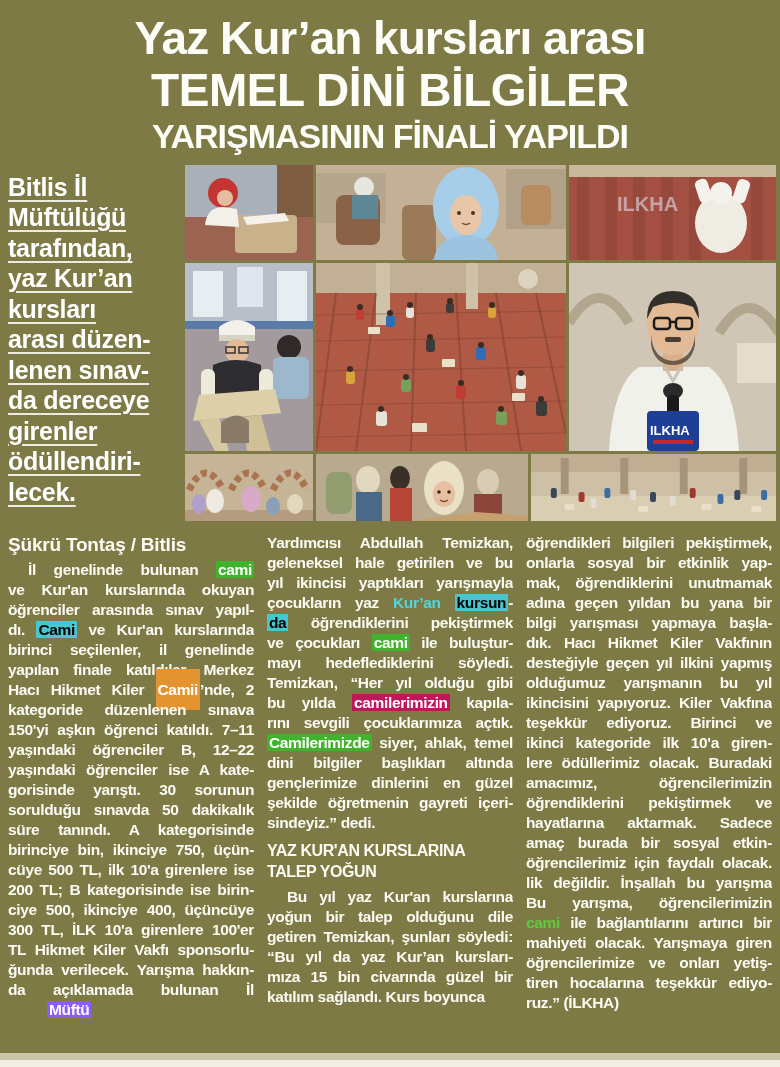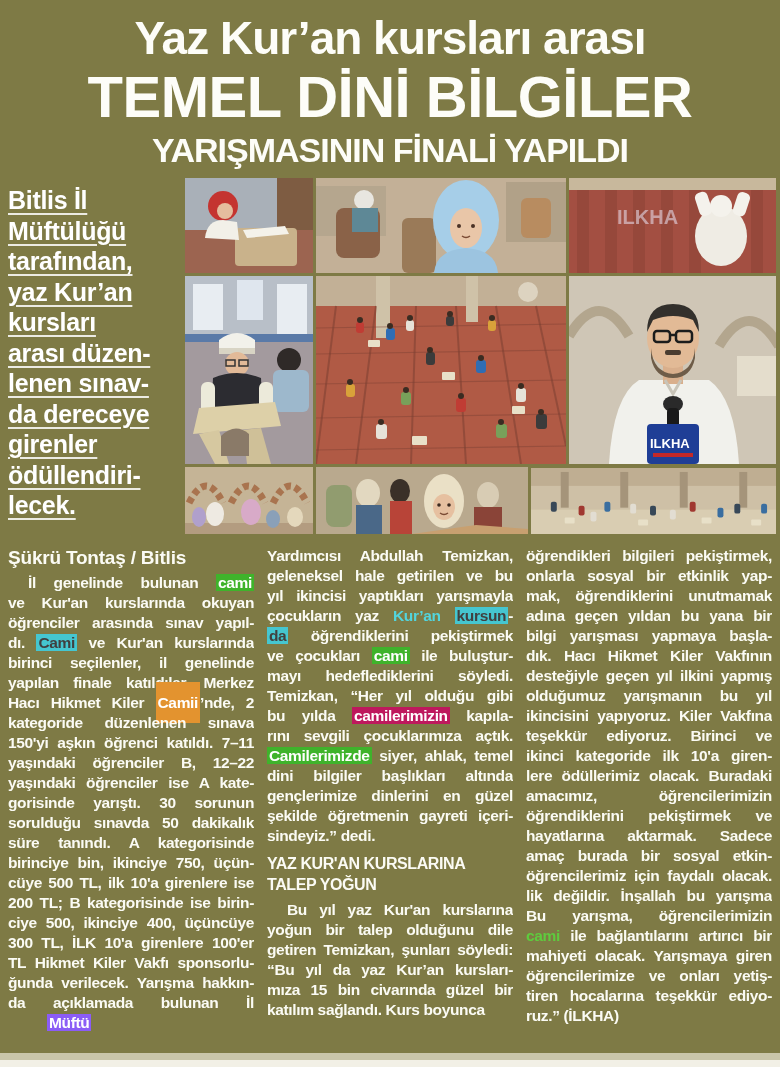--- a/index.html
+++ b/index.html
@@ -7,35 +7,35 @@
     width:780px;height:1067px;overflow:hidden;position:relative;
     background:#7e7a45;color:#fff;
     font-family:"Liberation Sans","DejaVu Sans",sans-serif;
   }
   .page{width:780px;height:1067px;position:relative;overflow:hidden;}
 
   
   .headline{padding-top:12px;text-align:center;font-weight:bold;color:#fdfdf8;}
   .hl-line{line-height:1.14;}
   .hl-0{font-size:46px;letter-spacing:-1px;}
-  .hl-1{font-size:58px;letter-spacing:-0.5px;}
+  .hl-1{font-size:46px;letter-spacing:-0.5px;}
   .hl-2{font-size:34px;letter-spacing:-1px;}
 
   
   .main{display:flex;margin:9px 4px 0 8px;height:356px;}
   .sidebar{width:173px;flex:0 0 173px;padding-top:7px;
     font-size:25px;font-weight:bold;line-height:30.5px;letter-spacing:-0.3px;}
   .sb-line span{
     text-decoration:underline;
     text-decoration-thickness:2px;
     text-underline-offset:4px;
     text-decoration-color:rgba(255,255,255,.85);
   }
   .collage{flex:1;margin-left:4px;display:flex;flex-direction:column;gap:3px;}
-  .prow{display:flex;gap:3px;align-items:center;}
+  .prow{display:flex;gap:3px;}
   .prow-1{height:95px;} .prow-2{height:188px;} .prow-3{height:67px;}
   .photo{overflow:hidden;background:#b8a890;flex:0 0 auto;}
   .photo svg{display:block;width:100%;height:100%;}
   .pw-a{width:128px;} .pw-b{width:250px;} .pw-c{flex:1 1 auto;}
   .pw-d{width:128px;} .pw-e{width:212px;}
 
   
   .articles{display:flex;gap:13px;padding:12px 8px 0 8px;}
   .col{width:246px;flex:0 0 246px;overflow:hidden;color:#fbfbf4;}
   .byline{font-size:19px;font-weight:bold;letter-spacing:-0.2px;margin:1px 0 4px;}
@@ -43,21 +43,21 @@
     font-size:15.5px;font-weight:bold;line-height:20px;letter-spacing:-0.35px;
     text-align:justify;text-align-last:justify;min-height:20px;
   }
   .line.end{text-align-last:left;}
   .line.ind{text-indent:20px;}
   .subhead{font-size:16px;font-weight:bold;line-height:21px;letter-spacing:-0.4px;margin:7px 0 5px;}
   .subhead div{text-align:left;}
 
   
   .hg{background:#3fb32b;color:#fff;padding:0 2px;}
-  .hc{background:#45c6d0;color:#404040;padding:0 2px;}
+  .hc{background:#45c6d0;color:#000000;padding:0 2px;}
   .ho{background:#e3932f;color:#fff;padding:12px 2px;}
   .hp{background:#8b5cf6;color:#fff;padding:0 2px;margin-left:39px;}
   .hy{background:#be185d;color:#fff;padding:0 2px;}
   .tc{color:#52d5de;}
   .tg{color:#5ecb3e;}
 
   
   .footer-strip{position:absolute;left:0;right:0;bottom:0;height:14px;}
   .fs-1{position:absolute;left:0;right:0;bottom:7px;height:7px;background:#c9c5a9;}
   .fs-2{position:absolute;left:0;right:0;bottom:0;height:7px;background:#f2f0e6;}

